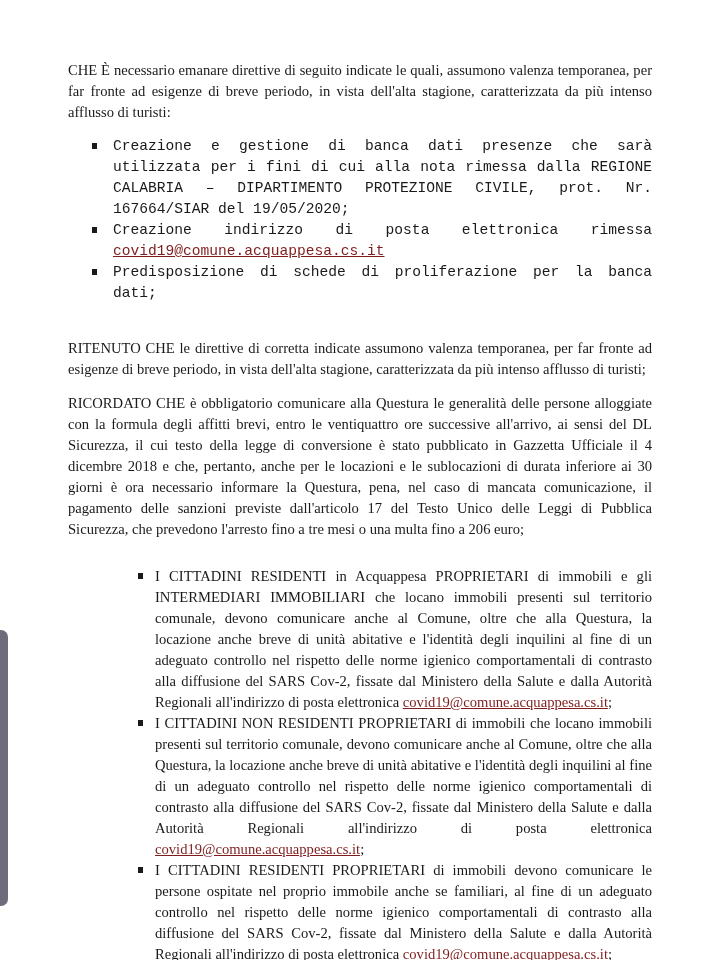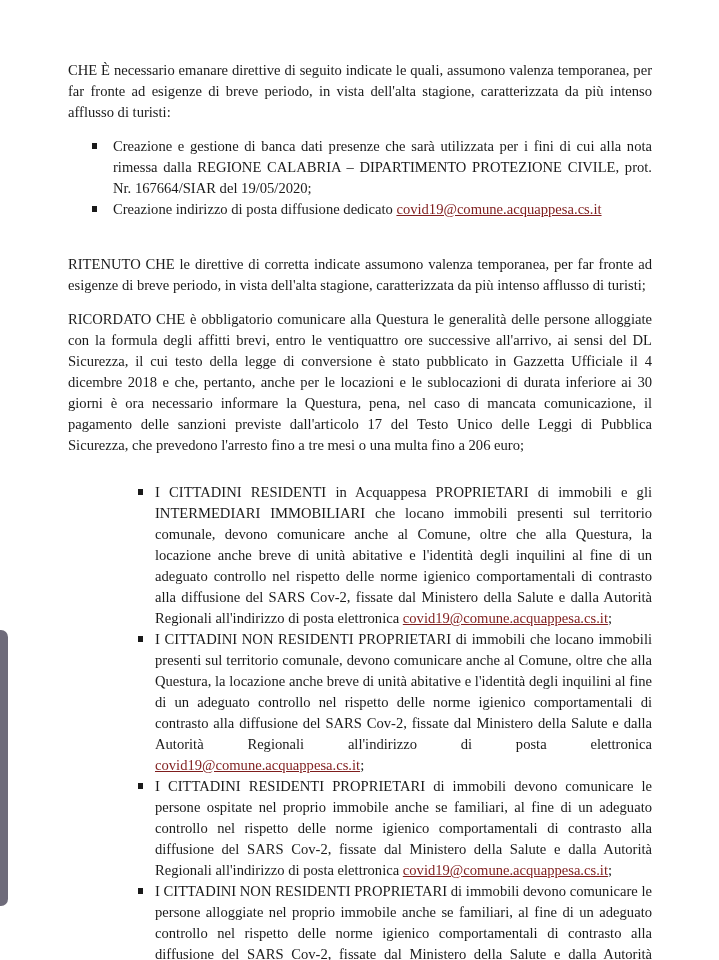--- a/index.html
+++ b/index.html
@@ -12,21 +12,21 @@
   .page {
     position: absolute; left: 68px; top: 60px; width: 584px;
     font-size: 14.6px; line-height: 21px;
   }
   .para { margin: 0; text-align: justify; }
   .para b { font-weight: normal; }
   .gap-s { height: 13px; }
   .gap-l { height: 34px; }
   ul.list { list-style: none; margin: 0; padding: 0; }
   ul.list li { position: relative; text-align: justify; }
-  ul.list1 { margin-left: 45px; margin-top: 13px; }
+  ul.list1 { margin-left: 45px; margin-top: 13px; font-family: Liberation Mono, monospace; }
   ul.list2 { margin-left: 87px; margin-top: 13px; }
   ul.list li .bullet {
     position: absolute; top: 7px; width: 5px; height: 6px; background: #1a1a1a;
   }
   ul.list1 li .bullet { left: -21px; }
   ul.list2 li .bullet { left: -17px; }
   a.mail { color: #7f1d1d; text-decoration: underline; }
   .side-handle {
     position: absolute; left: 0; top: 630px; width: 8px; height: 276px;
     background: #6e6b7a; border-radius: 0 7px 7px 0;
@@ -39,21 +39,25 @@
 
   <p class="para"><b>CHE È</b><span> necessario emanare direttive di seguito indicate le quali, assumono valenza temporanea, per far fronte ad esigenze di breve periodo, in vista dell'alta stagione, caratterizzata da più intenso afflusso di turisti:</span></p>
 
   <ul class="list list1">
     <li>
       <span class="bullet"></span>
       <span>Creazione e gestione di banca dati presenze che sarà utilizzata per i fini di cui alla nota rimessa dalla REGIONE CALABRIA – DIPARTIMENTO PROTEZIONE CIVILE, prot. Nr. 167664/SIAR del 19/05/2020;</span>
     </li>
     <li>
       <span class="bullet"></span>
-      <span>Creazione indirizzo di posta diffusione dedicato </span><a class="mail">covid19@comune.acquappesa.cs.it</a>
+      <span>Creazione indirizzo di posta elettronica rimessa </span><a class="mail">covid19@comune.acquappesa.cs.it</a>
+    </li>
+    <li>
+      <span class="bullet"></span>
+      <span>Predisposizione di schede di proliferazione per la banca dati;</span>
     </li>
   </ul>
 
   <div class="gap-l"></div>
 
   <p class="para"><b>RITENUTO CHE</b><span> le direttive di corretta indicate assumono valenza temporanea, per far fronte ad esigenze di breve periodo, in vista dell'alta stagione, caratterizzata da più intenso afflusso di turisti;</span></p>
 
   <div class="gap-s"></div>
 
   <p class="para"><b>RICORDATO CHE</b><span> è obbligatorio comunicare alla Questura le generalità delle persone alloggiate con la formula degli affitti brevi, entro le ventiquattro ore successive all'arrivo, ai sensi del DL Sicurezza, il cui testo della legge di conversione è stato pubblicato in Gazzetta Ufficiale il 4 dicembre 2018 e che, pertanto, anche per le locazioni e le sublocazioni di durata inferiore ai 30  giorni è ora necessario informare la Questura, pena, nel caso di mancata comunicazione, il pagamento delle sanzioni previste dall'articolo 17 del Testo Unico delle Leggi di Pubblica Sicurezza, che prevedono l'arresto fino a tre mesi o una multa fino a 206 euro;</span></p>

